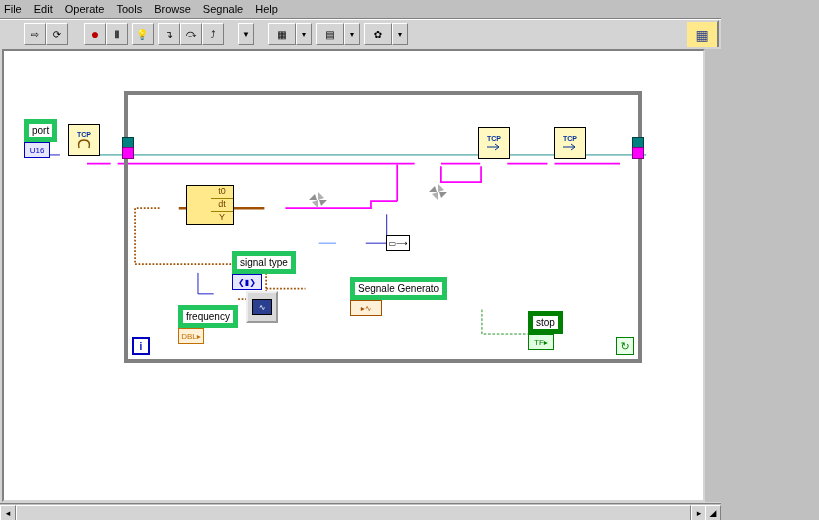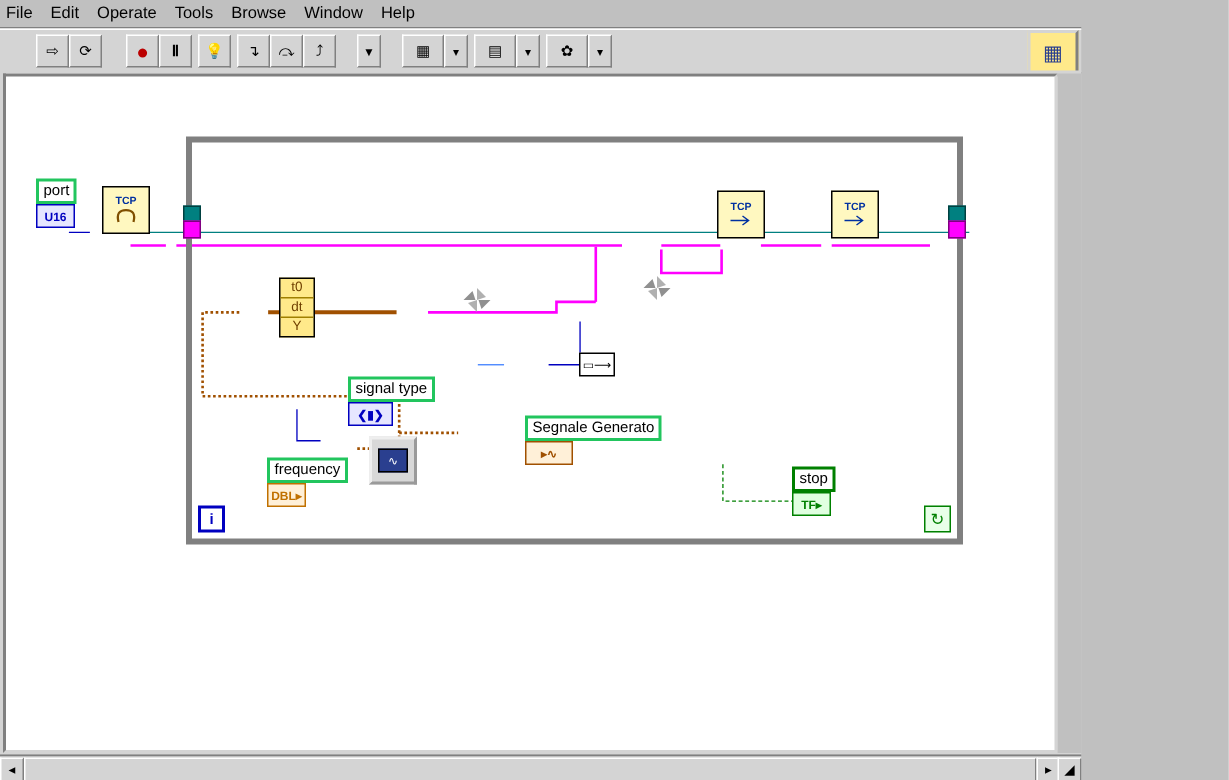--- a/index.html
+++ b/index.html
@@ -21,39 +21,39 @@
   .canvas { position:absolute; left:2px; top:2px; right:16px; bottom:2px; background:#fff; border:2px inset #d4d4d4; overflow:hidden; }
   .vscroll { position:absolute; right:0; top:2px; bottom:2px; width:16px; background:#c0c0c0; }
   .hscroll { position:absolute; left:0; right:0; bottom:0; height:16px; background:#c0c0c0; border-top:1px solid #808080; }
   .hscroll .thumb { position:absolute; left:16px; right:30px; top:1px; height:14px; background:#d4d4d4; border:1px solid #fff; border-right-color:#808080; border-bottom-color:#808080; }
   .hscroll .arrow { position:absolute; top:1px; width:14px; height:14px; background:#d4d4d4; border:1px solid #fff; border-right-color:#808080; border-bottom-color:#808080; display:flex; align-items:center; justify-content:center; font-size:9px; color:#000; }
   
   .node { position:absolute; font-size:10px; }
   .fn { width:30px; height:30px; background:#fff8c0; border:1px solid #000; font-size:8px; color:#0030a0; display:flex; flex-direction:column; align-items:center; justify-content:center; }
   .fn .bar { font-size:7px; color:#0030a0; font-weight:bold; }
   
-  .ctl-label { background:#fff; border:2px solid #22c55e; padding:0 3px; height:13px; line-height:13px; display:inline-block; }
-  
-  .term { width:24px; height:14px; border:1px solid; display:flex; align-items:center; justify-content:center; font-size:8px; font-weight:bold; }
+  .ctl-label { background:#fff; border:5px solid #22c55e; padding:0 3px; height:13px; line-height:13px; display:inline-block; }
+  
+  .term { width:24px; height:14px; border:1px solid; display:flex; align-items:center; justify-content:center; font-size:8px; font-weight:normal; }
   .term.u16 { border-color:#0000c0; color:#0000c0; background:#e6e6ff; }
   .term.dbl { border-color:#c07000; color:#c07000; background:#fff0d8; }
   .term.tf  { border-color:#008000; color:#008000; background:#e0ffe0; }
   .term.i32 { border-color:#0000c0; color:#0000c0; background:#e6e6ff; width:20px; }
   .term.wav { border-color:#a05000; color:#a05000; background:#fff0d8; width:30px; }
   
   .while-loop { position:absolute; border:4px solid #808080; background:transparent; }
   .loop-i { position:absolute; left:4px; bottom:4px; width:14px; height:14px; border:2px solid #0000c0; color:#0000c0; font-weight:bold; font-size:10px; display:flex; align-items:center; justify-content:center; background:#fff; }
   .loop-cond { position:absolute; right:4px; bottom:4px; width:16px; height:16px; border:1px solid #008000; background:#e8ffe8; display:flex; align-items:center; justify-content:center; color:#008000; font-size:11px; }
   .tunnel { position:absolute; width:10px; height:10px; background:#008080; border:1px solid #004040; }
   .tunnel.pink { background:#ff00ff; border-color:#800080; }
   
   .express { width:28px; height:28px; background:#d8d8d8; border:2px outset #eee; display:flex; align-items:center; justify-content:center; }
   .express-inner { width:18px; height:14px; background:#2a3f8f; border:1px solid #000; display:flex; align-items:center; justify-content:center; color:#fff; font-size:8px; }
   
-  .builder { width:22px; background:#ffe98a; border:1px solid #000; }
+  .builder { width:22px; background:#ffe98a; border:1px solid #000;padding-left:24px; }
   .builder div { height:12px; border-bottom:1px solid #a08000; font-size:9px; text-align:center; color:#704000; }
   .builder div:last-child { border-bottom:none; }
   
   .cast { width:22px; height:14px; background:#fff; border:1px solid #000; font-size:8px; display:flex; align-items:center; justify-content:center; }
   
   .pinwheel { width:24px; height:22px; display:flex; align-items:center; justify-content:center; }
   
   svg.wires { position:absolute; left:0; top:0; width:100%; height:100%; pointer-events:none; }
   .w-teal { stroke:#008080; stroke-width:1; fill:none; }
   .w-pink { stroke:#ff00ff; stroke-width:2; fill:none; }
@@ -67,21 +67,21 @@
 </head>
 <body>
 <div class="window">
 
   <div class="menubar">
     <span>File</span>
     <span>Edit</span>
     <span>Operate</span>
     <span>Tools</span>
     <span>Browse</span>
-    <span>Window</span>
+    <span>Segnale</span>
     <span>Help</span>
   </div>
 
   <div class="toolbar">
     <div class="tb-group">
       <div class="tb-btn">⇨</div>
       <div class="tb-btn">⟳</div>
     </div>
     <div style="width:8px"></div>
     <div class="tb-group">

